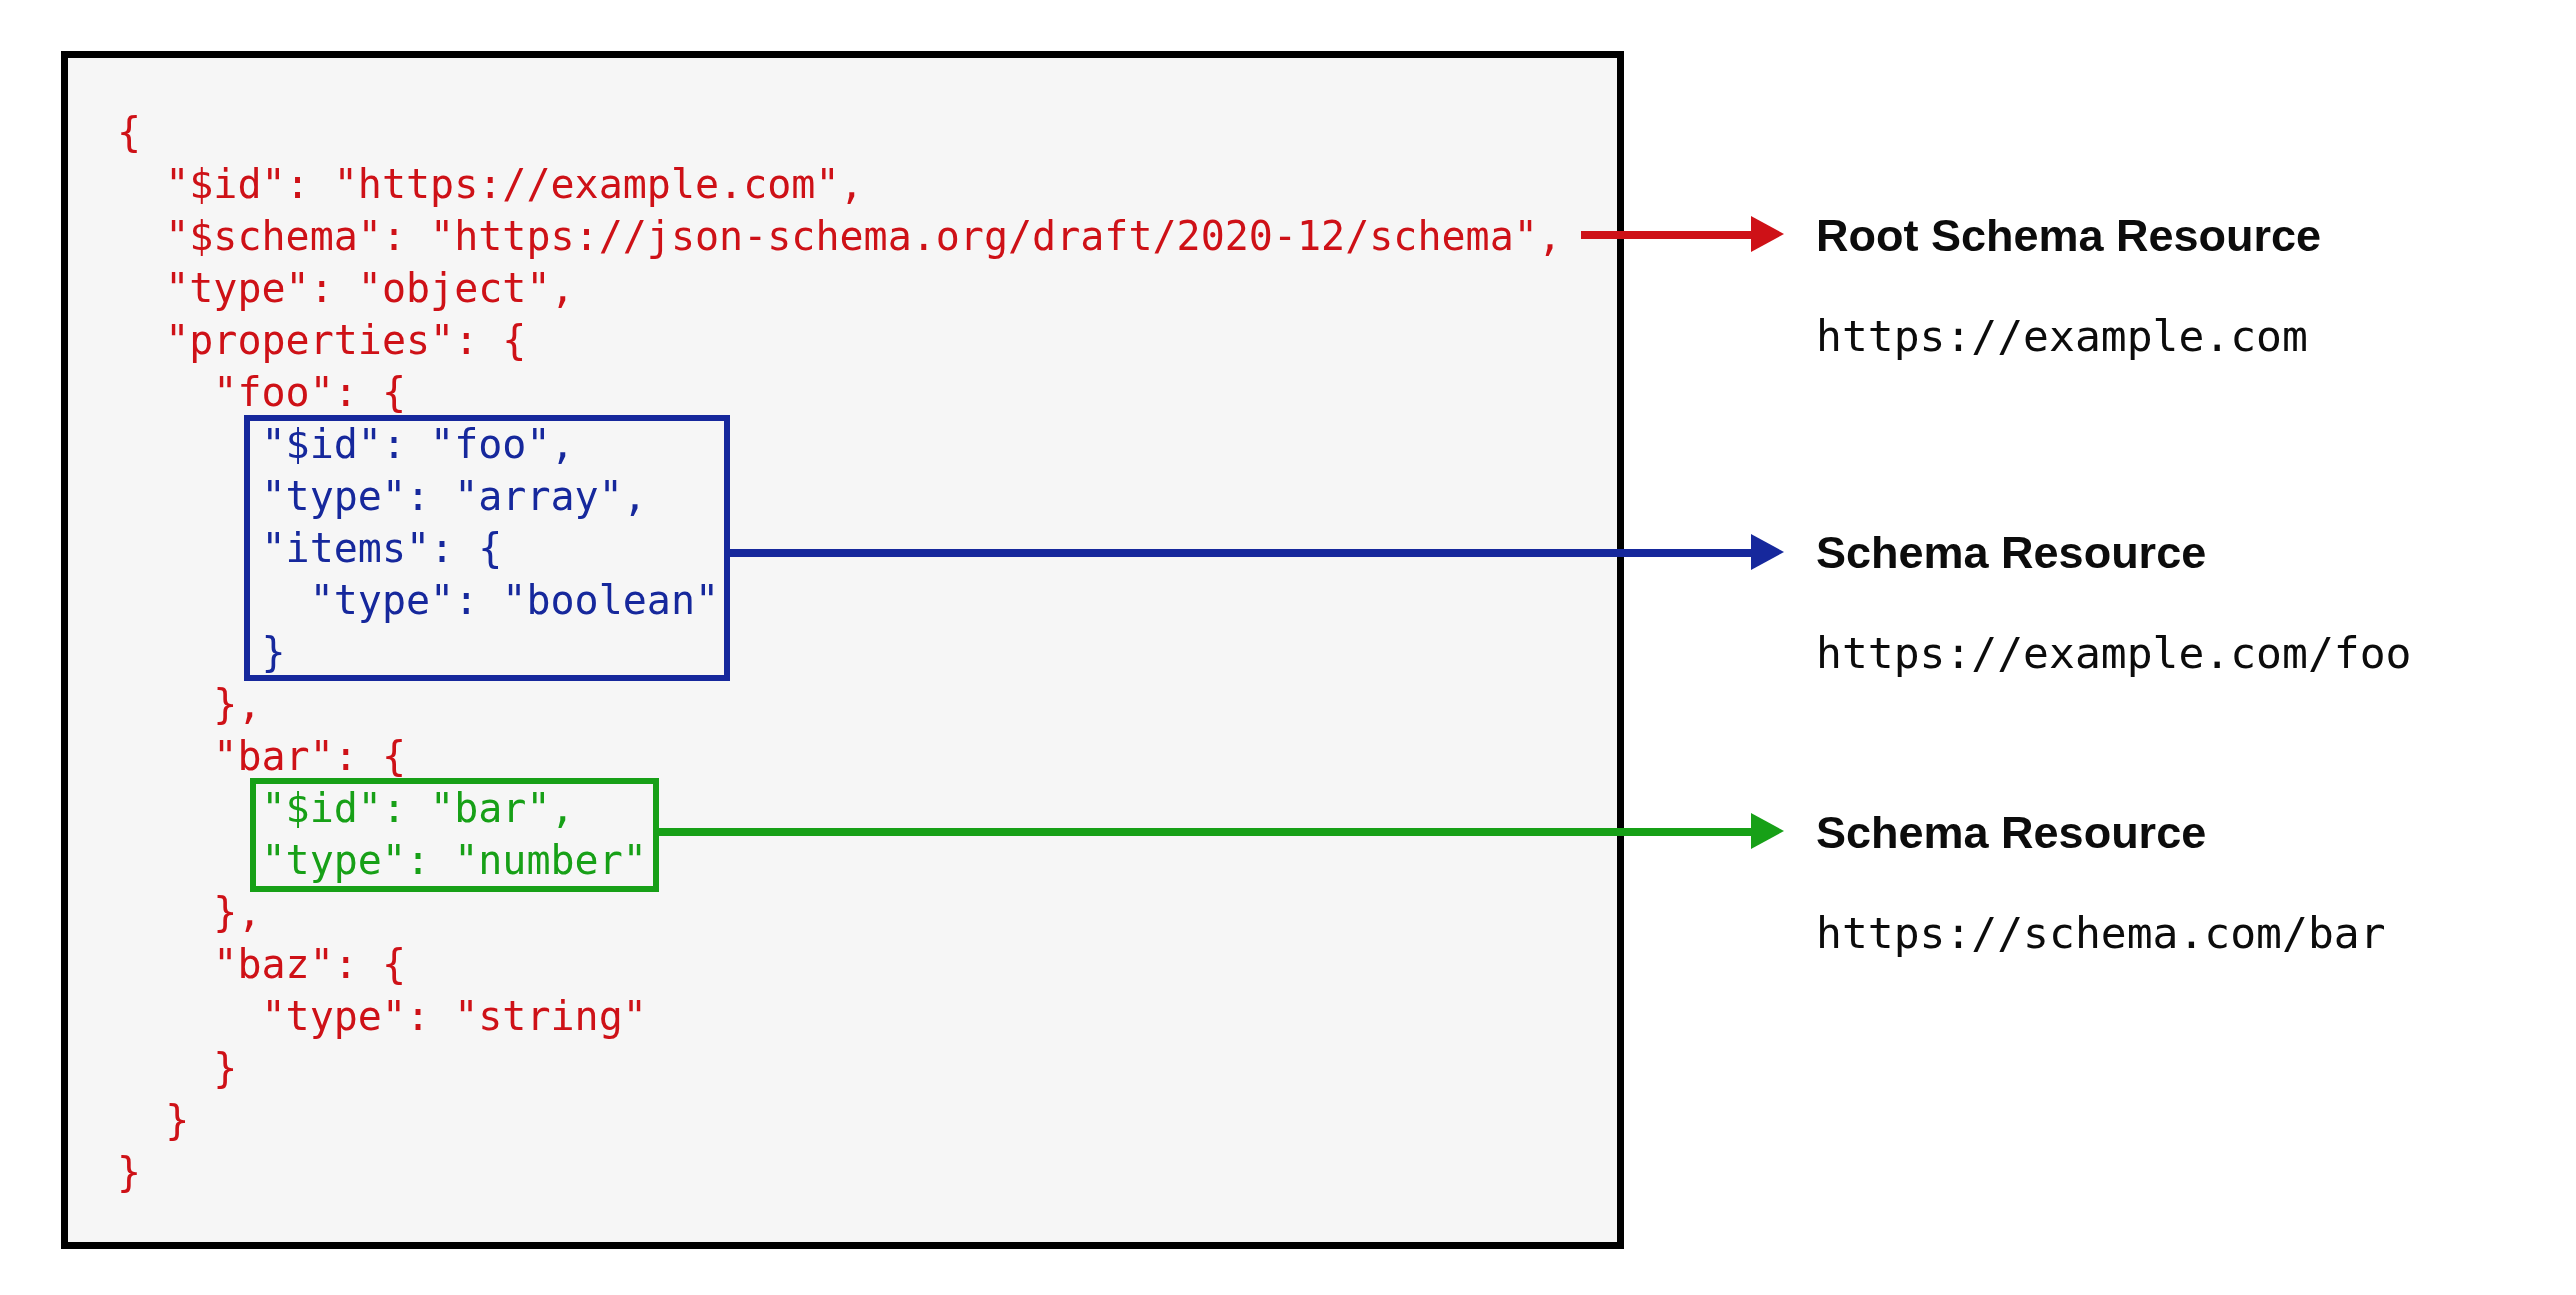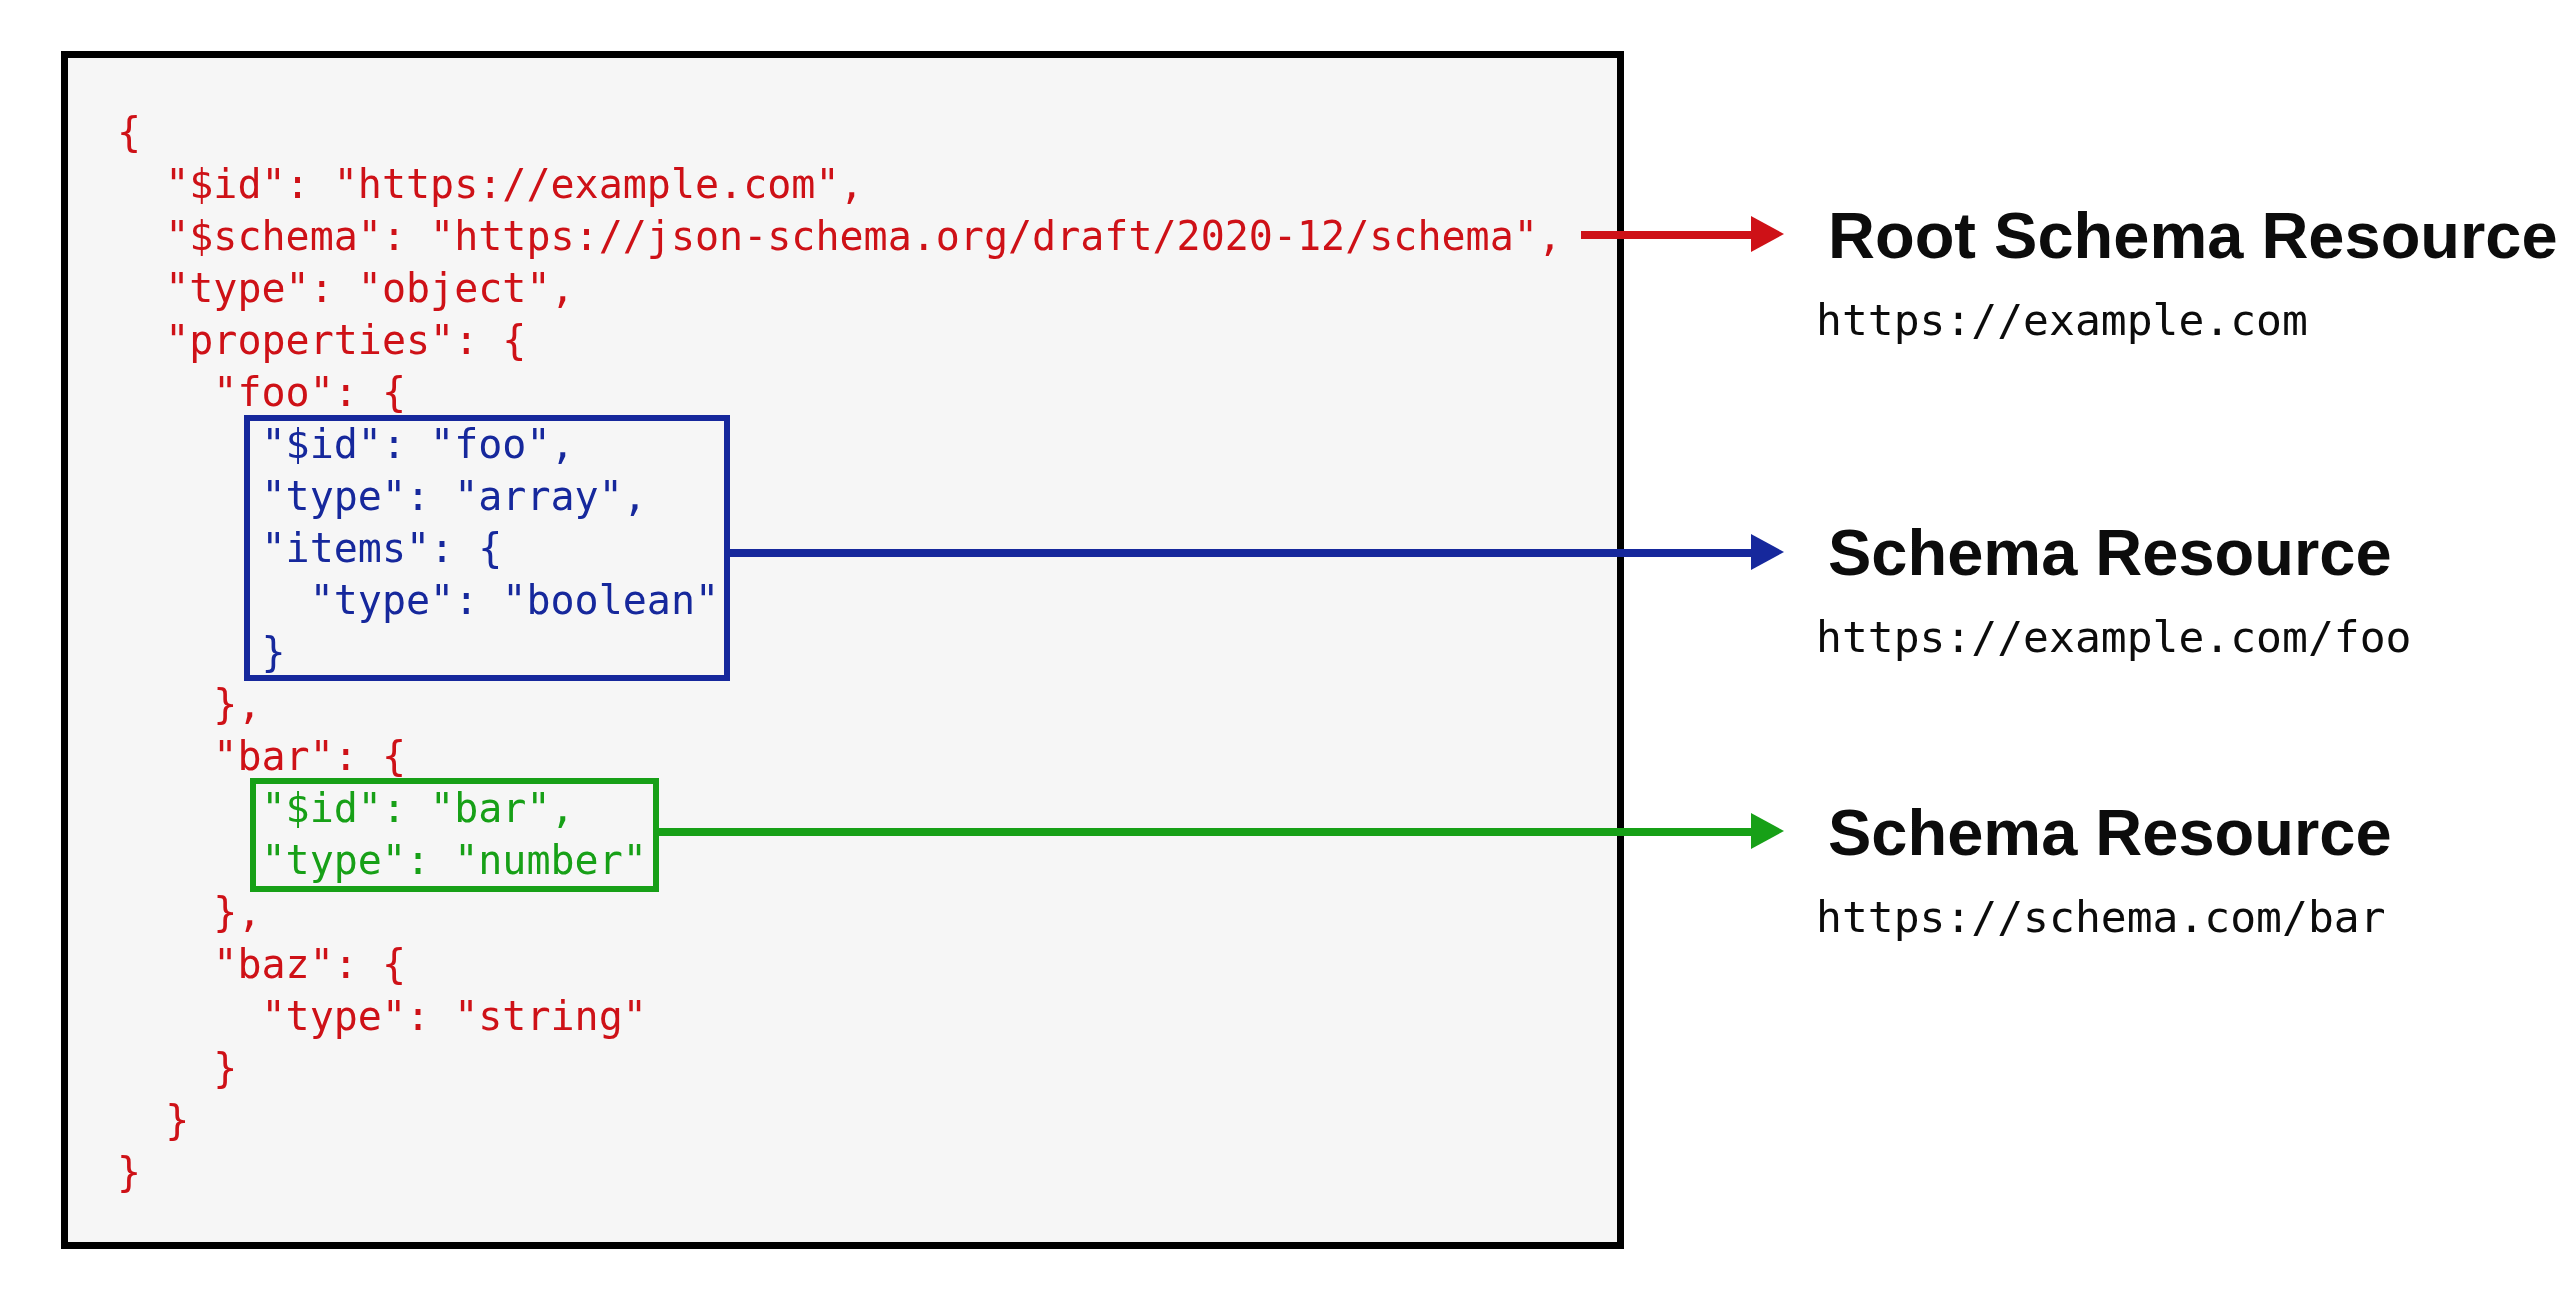--- a/index.html
+++ b/index.html
@@ -77,31 +77,30 @@
     position:absolute;
     left:1816px;
     z-index:6;
   }
   #label-root{top:196px;}
   #label-foo {top:513px;}
   #label-bar {top:793px;}
   .label-title{
     font-family:"Liberation Sans", sans-serif;
     font-weight:bold;
-    font-size:65px;
+    font-size:45px;
     line-height:79px;
     color:var(--c-ink,#0c0c0c);
     white-space:nowrap;
-    margin-left:12px;
   }
   .label-uri{
     font-family:"DejaVu Sans Mono", monospace;
     font-size:43px;
     line-height:53px;
-    margin-top:19px;
+    margin-top:35px;
     color:var(--c-ink,#0c0c0c);
     white-space:nowrap;
   }
 </style>
 </head>
 <body style="--c-red: #ce1117; --c-blue: #16289c; --c-green: #17a017; --c-ink: #0c0c0c; --panel-bg: #f6f6f6;">
 
 <div class="panel"></div>
 
 <div class="code" id="code-lines">

